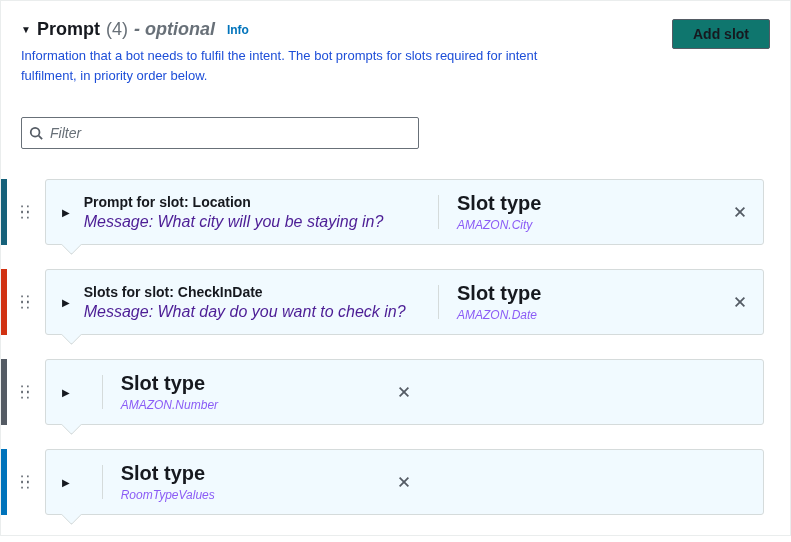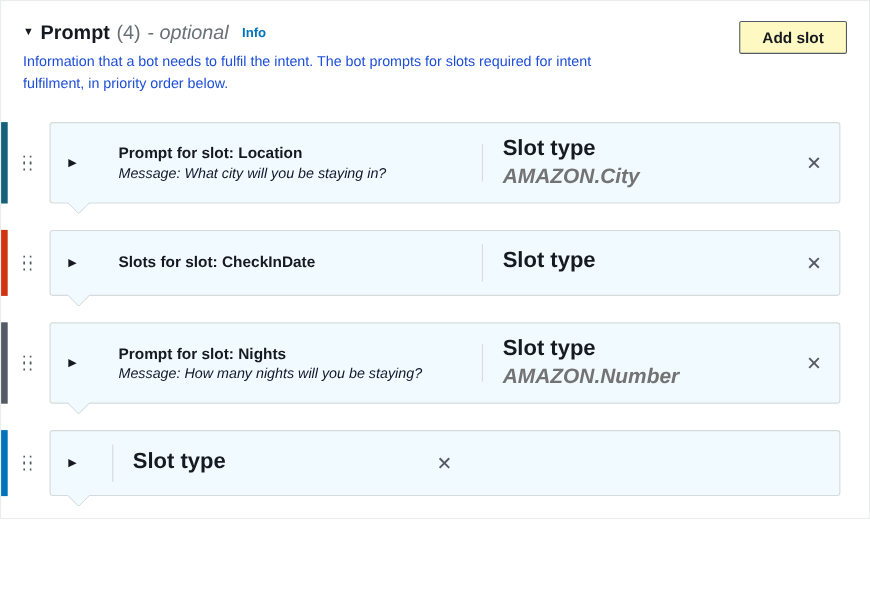--- a/index.html
+++ b/index.html
@@ -38,38 +38,38 @@
   }
   .panel-count {
     font-size: 18px;
     color: #687078;
     font-weight: 400;
   }
   .panel-optional {
     font-size: 18px;
     color: #687078;
     font-style: italic;
-    font-weight: 400;
+    font-weight: 700;
   }
   .info-link {
     color: #0073bb;
     font-size: 12px;
     font-weight: 700;
     margin-left: 6px;
     cursor: pointer;
     text-align: right;
   }
   .panel-desc {
     color: #1d4ed8;
     font-size: 13px;
     line-height: 1.5;
     max-width: 520px;
   }
   .add-button {
-    background: #fef9c3;
+    background: #0f766e;
     border: 1px solid #545b64;
     color: #16191f;
     font-weight: 700;
     font-size: 14px;
     padding: 6px 20px;
     border-radius: 2px;
     cursor: pointer;
   }
   .filter-row {
     padding: 16px 20px 20px 20px;
@@ -157,31 +157,30 @@
   }
   .card-caret {
     margin-right: 14px;
     font-size: 10px;
     color: #16191f;
     cursor: pointer;
   }
   .card-left {
     flex: 1;
     min-width: 0;
-    margin-left: 24px;
   }
   .card-title {
     font-weight: 700;
     font-size: 14px;
     margin-bottom: 3px;
   }
   .card-msg {
     font-style: italic;
-    color: #0f172a;
-    font-size: 13px;
+    color: #4c1d95;
+    font-size: 16px;
     white-space: nowrap;
     overflow: hidden;
     text-overflow: ellipsis;
   }
   .card-divider {
     width: 1px;
     height: 34px;
     background: #d5dbdb;
     margin: 0 18px;
   }
@@ -189,23 +188,22 @@
     width: 260px;
     flex-shrink: 0;
   }
   .card-type-label {
     font-weight: 700;
     font-size: 20px;
     margin-bottom: 3px;
   }
   .card-type-value {
     font-style: italic;
-    color: #737373;
-    font-size: 19px;
-    font-weight: bold;
+    color: #8b5cf6;
+    font-size: 12px;
   }
   .card-close {
     margin-left: 16px;
     cursor: pointer;
     color: #545b64;
   }
   .card-close svg { width: 14px; height: 14px; display:block; }
 </style>
 </head>
 <body>
@@ -218,20 +216,29 @@
         <span class="panel-title">Prompt</span>
         <span class="panel-count">(4)</span>
         <span class="panel-optional">- optional</span>
         <span class="info-link">Info</span>
       </div>
       <div class="panel-desc">Information that a bot needs to fulfil the intent. The bot prompts for slots required for intent fulfilment, in priority order below.</div>
     </div>
     <button class="add-button">Add slot</button>
   </div>
 
+  <div class="filter-row">
+    <div class="filter-wrap">
+      <svg viewBox="0 0 16 16" fill="none" stroke="currentColor" stroke-width="2">
+        <circle cx="7" cy="7" r="5"></circle>
+        <line x1="11" y1="11" x2="15" y2="15"></line>
+      </svg>
+      <input class="filter-input" type="text" placeholder="Filter" style="">
+    </div>
+  </div>
 
   <div class="slot-list" id="slot-list">
       <div class="slot-row">
         <div class="color-bar c-teal"></div>
         <div class="drag-area">
           <div class="drag-handle">∷<br>∷</div>
         </div>
         <div class="slot-card-wrap">
           <div class="slot-card">
             <span class="card-caret">▶</span>
@@ -256,75 +263,74 @@
       <div class="slot-row">
         <div class="color-bar c-red"></div>
         <div class="drag-area">
           <div class="drag-handle">∷<br>∷</div>
         </div>
         <div class="slot-card-wrap">
           <div class="slot-card">
             <span class="card-caret">▶</span>
             <div class="card-left">
               <div class="card-title">Slots for slot: CheckInDate</div>
+              <div class="card-msg">Message: What day do you want to check in?</div>
             </div>
             <div class="card-divider"></div>
             <div class="card-right">
               <div class="card-type-label">Slot type</div>
+              <div class="card-type-value">AMAZON.Date</div>
             </div>
             <div class="card-close">
               <svg viewBox="0 0 16 16" stroke="currentColor" stroke-width="2" fill="none">
                 <line x1="3" y1="3" x2="13" y2="13"></line>
                 <line x1="13" y1="3" x2="3" y2="13"></line>
               </svg>
             </div>
           </div>
         </div>
       </div>
       <div class="slot-row">
         <div class="color-bar c-grey"></div>
-        <div class="drag-area">
-          <div class="drag-handle">∷<br>∷</div>
-        </div>
-        <div class="slot-card-wrap">
-          <div class="slot-card">
-            <span class="card-caret">▶</span>
-            <div class="card-left">
-              <div class="card-title">Prompt for slot: Nights</div>
-              <div class="card-msg">Message: How many nights will you be staying?</div>
-            </div>
-            <div class="card-divider"></div>
-            <div class="card-right">
-              <div class="card-type-label">Slot type</div>
-              <div class="card-type-value">AMAZON.Number</div>
-            </div>
-            <div class="card-close">
-              <svg viewBox="0 0 16 16" stroke="currentColor" stroke-width="2" fill="none">
-                <line x1="3" y1="3" x2="13" y2="13"></line>
-                <line x1="13" y1="3" x2="3" y2="13"></line>
-              </svg>
-            </div>
-          </div>
-        </div>
-      </div>
-      <div class="slot-row">
-        <div class="color-bar c-blue"></div>
         <div class="drag-area">
           <div class="drag-handle">∷<br>∷</div>
         </div>
         <div class="slot-card-wrap">
           <div class="slot-card">
             <span class="card-caret">▶</span>
             <div class="card-divider"></div>
             <div class="card-right">
               <div class="card-type-label">Slot type</div>
+              <div class="card-type-value">AMAZON.Number</div>
             </div>
             <div class="card-close">
               <svg viewBox="0 0 16 16" stroke="currentColor" stroke-width="2" fill="none">
                 <line x1="3" y1="3" x2="13" y2="13"></line>
                 <line x1="13" y1="3" x2="3" y2="13"></line>
               </svg>
             </div>
           </div>
         </div>
       </div>
+      <div class="slot-row">
+        <div class="color-bar c-blue"></div>
+        <div class="drag-area">
+          <div class="drag-handle">∷<br>∷</div>
+        </div>
+        <div class="slot-card-wrap">
+          <div class="slot-card">
+            <span class="card-caret">▶</span>
+            <div class="card-divider"></div>
+            <div class="card-right">
+              <div class="card-type-label">Slot type</div>
+              <div class="card-type-value">RoomTypeValues</div>
+            </div>
+            <div class="card-close">
+              <svg viewBox="0 0 16 16" stroke="currentColor" stroke-width="2" fill="none">
+                <line x1="3" y1="3" x2="13" y2="13"></line>
+                <line x1="13" y1="3" x2="3" y2="13"></line>
+              </svg>
+            </div>
+          </div>
+        </div>
+      </div>
     </div>
 </div>
 
 </body></html>

